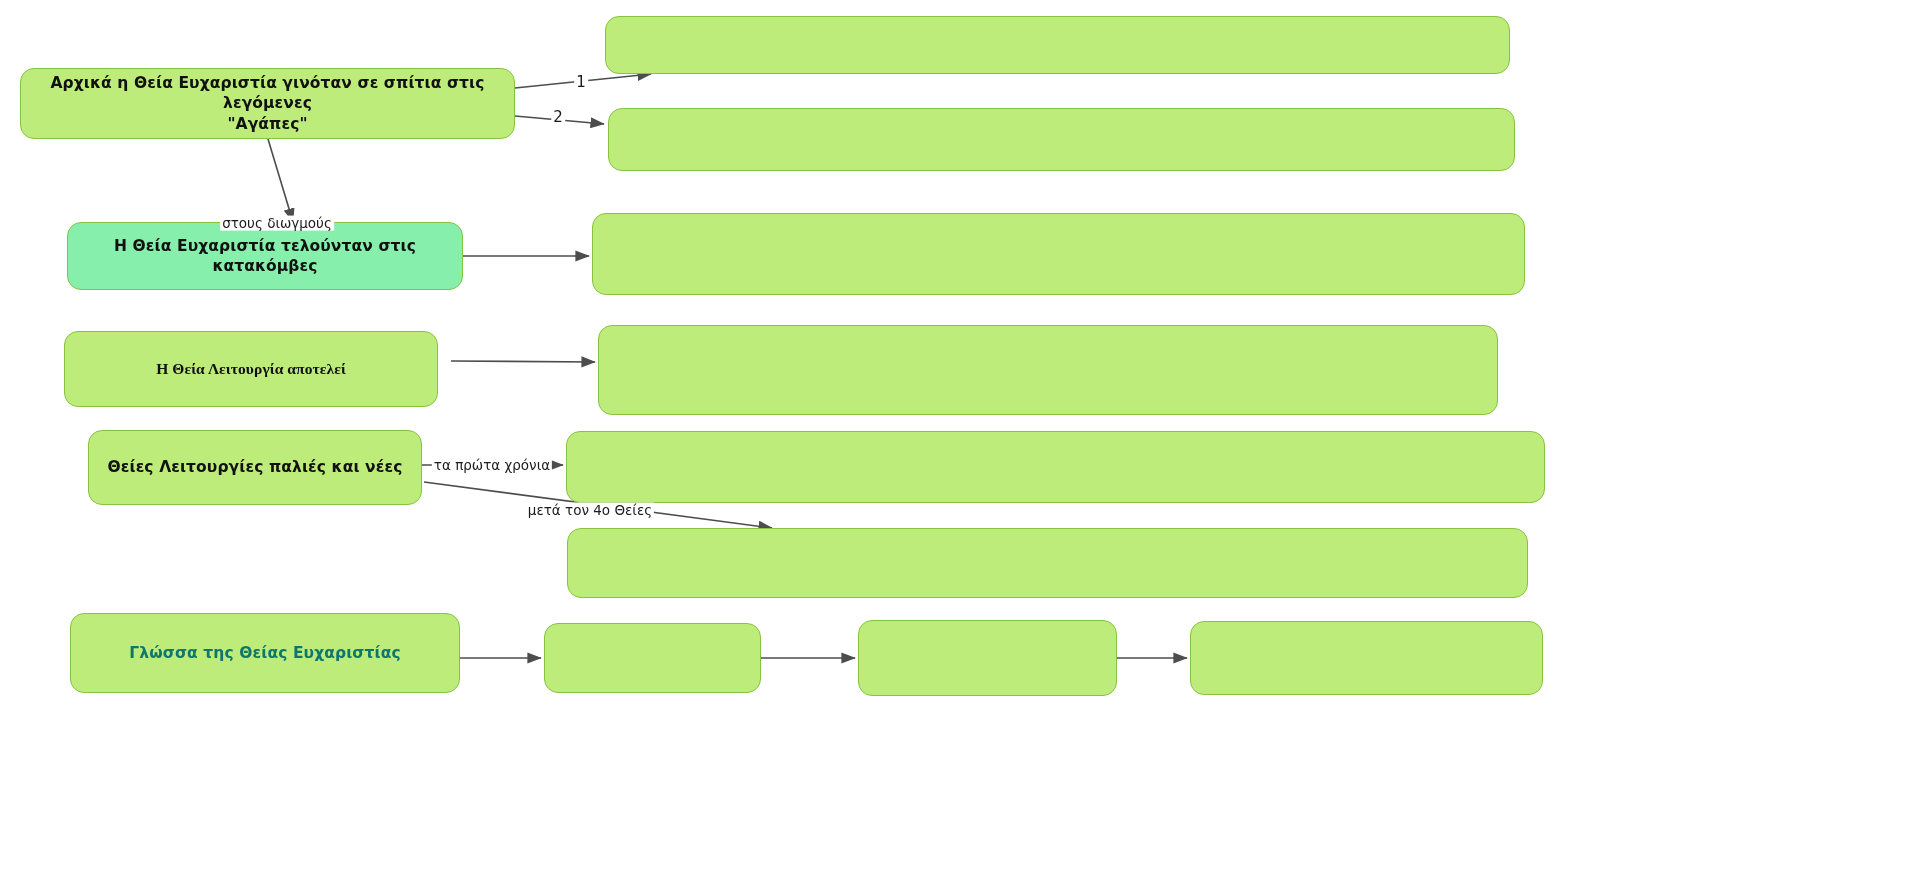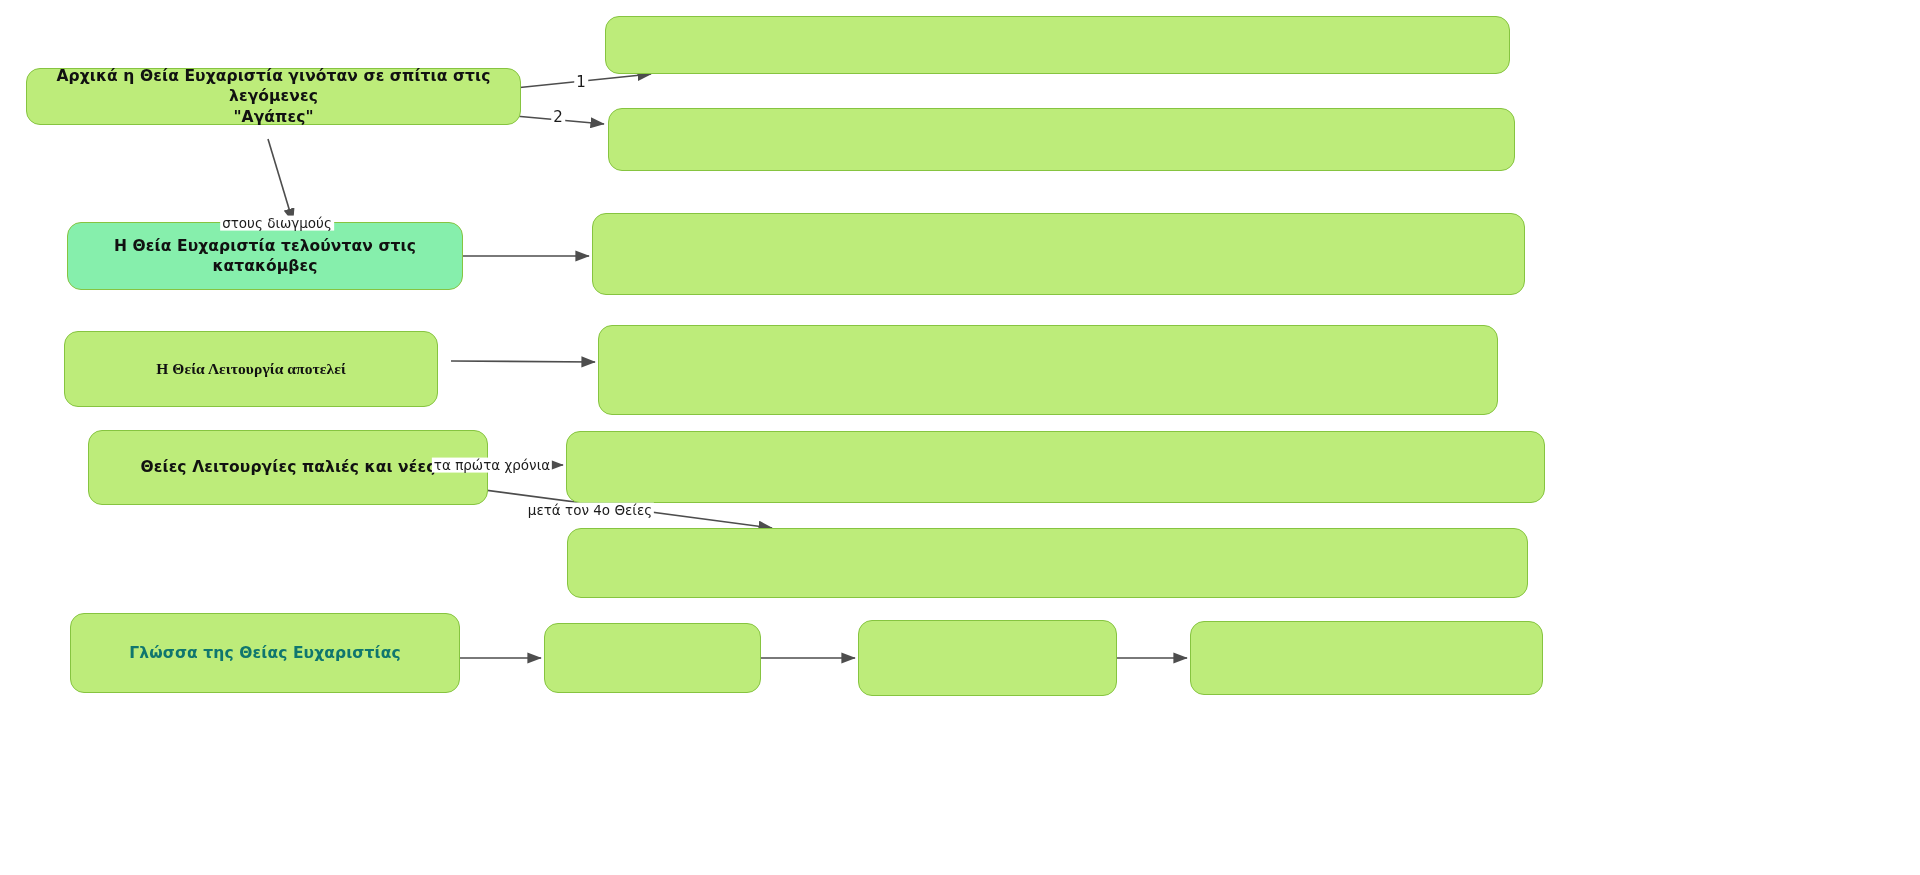--- a/index.html
+++ b/index.html
@@ -83,21 +83,21 @@
         <line x1="451" y1="361" x2="595" y2="362" stroke="#4d4d4d" stroke-width="1.6" marker-end="url(#arrowhead)"></line>
         <line x1="422" y1="465" x2="563" y2="465" stroke="#4d4d4d" stroke-width="1.6" marker-end="url(#arrowhead)"></line>
         <line x1="424" y1="482" x2="772" y2="528" stroke="#4d4d4d" stroke-width="1.6" marker-end="url(#arrowhead)"></line>
         <line x1="460" y1="658" x2="541" y2="658" stroke="#4d4d4d" stroke-width="1.6" marker-end="url(#arrowhead)"></line>
         <line x1="761" y1="658" x2="855" y2="658" stroke="#4d4d4d" stroke-width="1.6" marker-end="url(#arrowhead)"></line>
         <line x1="1117" y1="658" x2="1187" y2="658" stroke="#4d4d4d" stroke-width="1.6" marker-end="url(#arrowhead)"></line>
       </g>
   </svg>
 
   <div id="node-layer">
-      <div class="node" style="left: 20px; top: 68px; width: 495px; height: 57px; background: rgb(189, 236, 122); border-color: rgb(134, 196, 64); color: rgb(17, 17, 17); margin-left: 6px;">
+      <div class="node" style="left: 20px; top: 68px; width: 495px; height: 71px; background: rgb(189, 236, 122); border-color: rgb(134, 196, 64); color: rgb(17, 17, 17);">
         <span class="node-label">Αρχικά η Θεία Ευχαριστία γινόταν σε σπίτια στις λεγόμενες
 "Αγάπες"</span>
       </div>
       <div class="node" style="left: 605px; top: 16px; width: 905px; height: 58px; background: rgb(189, 236, 122); border-color: rgb(134, 196, 64); color: rgb(17, 17, 17);">
         <span class="node-label"></span>
       </div>
       <div class="node" style="left: 608px; top: 108px; width: 907px; height: 63px; background: rgb(189, 236, 122); border-color: rgb(134, 196, 64); color: rgb(17, 17, 17);">
         <span class="node-label"></span>
       </div>
       <div class="node" style="left: 67px; top: 222px; width: 396px; height: 68px; background: #86efac; border-color: rgb(134, 196, 64); color: rgb(17, 17, 17);">
@@ -105,21 +105,21 @@
       </div>
       <div class="node" style="left: 592px; top: 213px; width: 933px; height: 82px; background: rgb(189, 236, 122); border-color: rgb(134, 196, 64); color: rgb(17, 17, 17);">
         <span class="node-label"></span>
       </div>
       <div class="node" style="left: 64px; top: 331px; width: 374px; height: 76px; background: rgb(189, 236, 122); border-color: rgb(134, 196, 64); color: rgb(17, 17, 17); font-family: Liberation Serif, serif;">
         <span class="node-label">Η Θεία Λειτουργία αποτελεί</span>
       </div>
       <div class="node" style="left: 598px; top: 325px; width: 900px; height: 90px; background: rgb(189, 236, 122); border-color: rgb(134, 196, 64); color: rgb(17, 17, 17);">
         <span class="node-label"></span>
       </div>
-      <div class="node" style="left: 88px; top: 430px; width: 400px; height: 75px; background: rgb(189, 236, 122); border-color: rgb(134, 196, 64); color: rgb(17, 17, 17);">
+      <div class="node" style="left: 88px; top: 430px; width: 334px; height: 75px; background: rgb(189, 236, 122); border-color: rgb(134, 196, 64); color: rgb(17, 17, 17);">
         <span class="node-label">Θείες Λειτουργίες παλιές και νέες</span>
       </div>
       <div class="node" style="left: 566px; top: 431px; width: 979px; height: 72px; background: rgb(189, 236, 122); border-color: rgb(134, 196, 64); color: rgb(17, 17, 17);">
         <span class="node-label"></span>
       </div>
       <div class="node" style="left: 567px; top: 528px; width: 961px; height: 70px; background: rgb(189, 236, 122); border-color: rgb(134, 196, 64); color: rgb(17, 17, 17);">
         <span class="node-label"></span>
       </div>
       <div class="node" style="left: 70px; top: 613px; width: 390px; height: 80px; background: rgb(189, 236, 122); border-color: rgb(134, 196, 64); color: #0f766e;">
         <span class="node-label">Γλώσσα της Θείας Ευχαριστίας</span>

